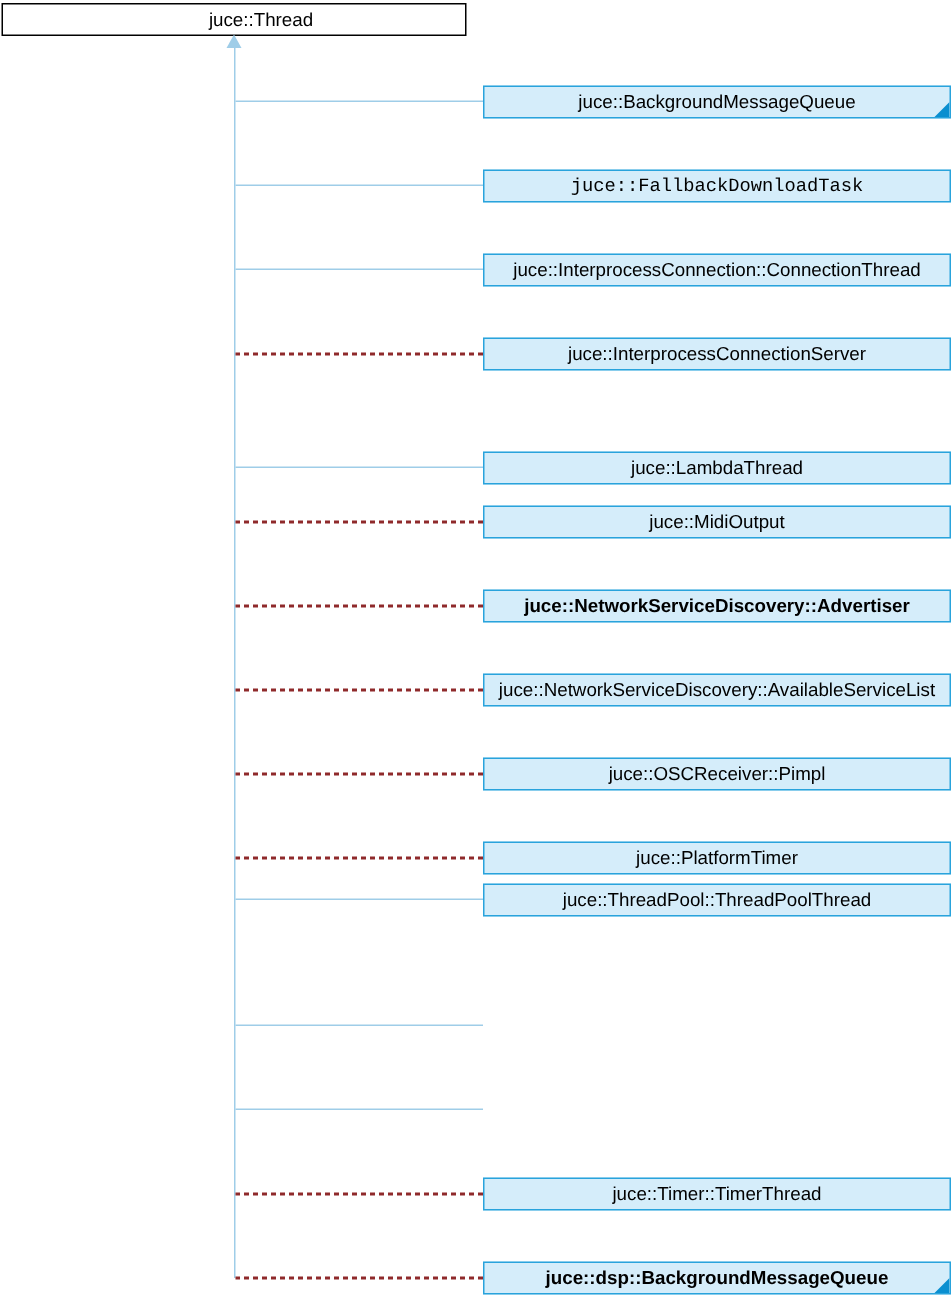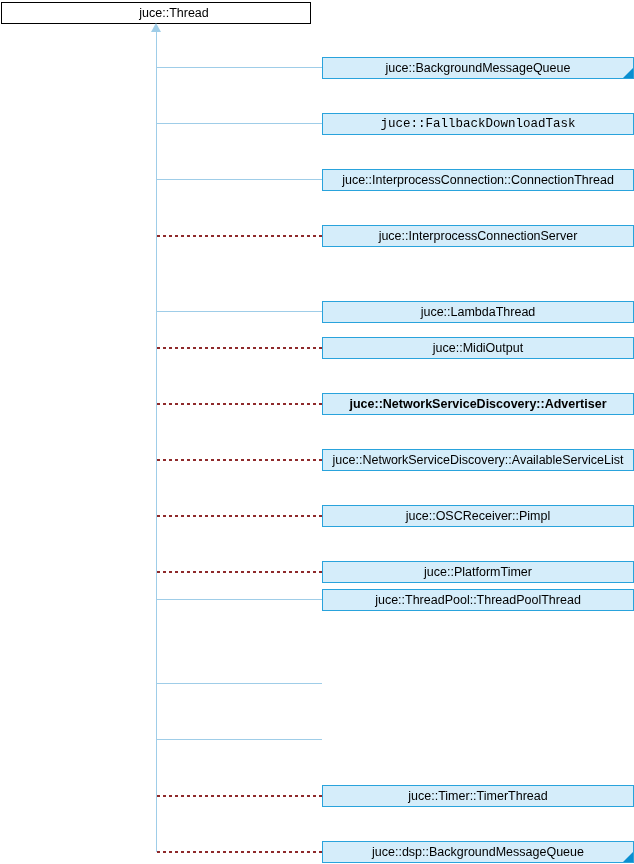--- a/index.html
+++ b/index.html
@@ -185,20 +185,20 @@
     <div class="connector solid"></div>
   </div>
 
   <div class="row" style="top: 785px;">
     <div class="connector dotted"></div>
     <div class="node">
       <span class="label">juce::Timer::TimerThread</span>
     </div>
   </div>
 
-  <div class="row" style="top: 841px;">
+  <div class="row" style="top: 841px; font-weight: bold;">
     <div class="connector dotted"></div>
     <div class="node">
       <span class="label">juce::dsp::BackgroundMessageQueue</span>
     <div class="corner"></div></div>
   </div>
 </div>
 </div>
 
 </body></html>

